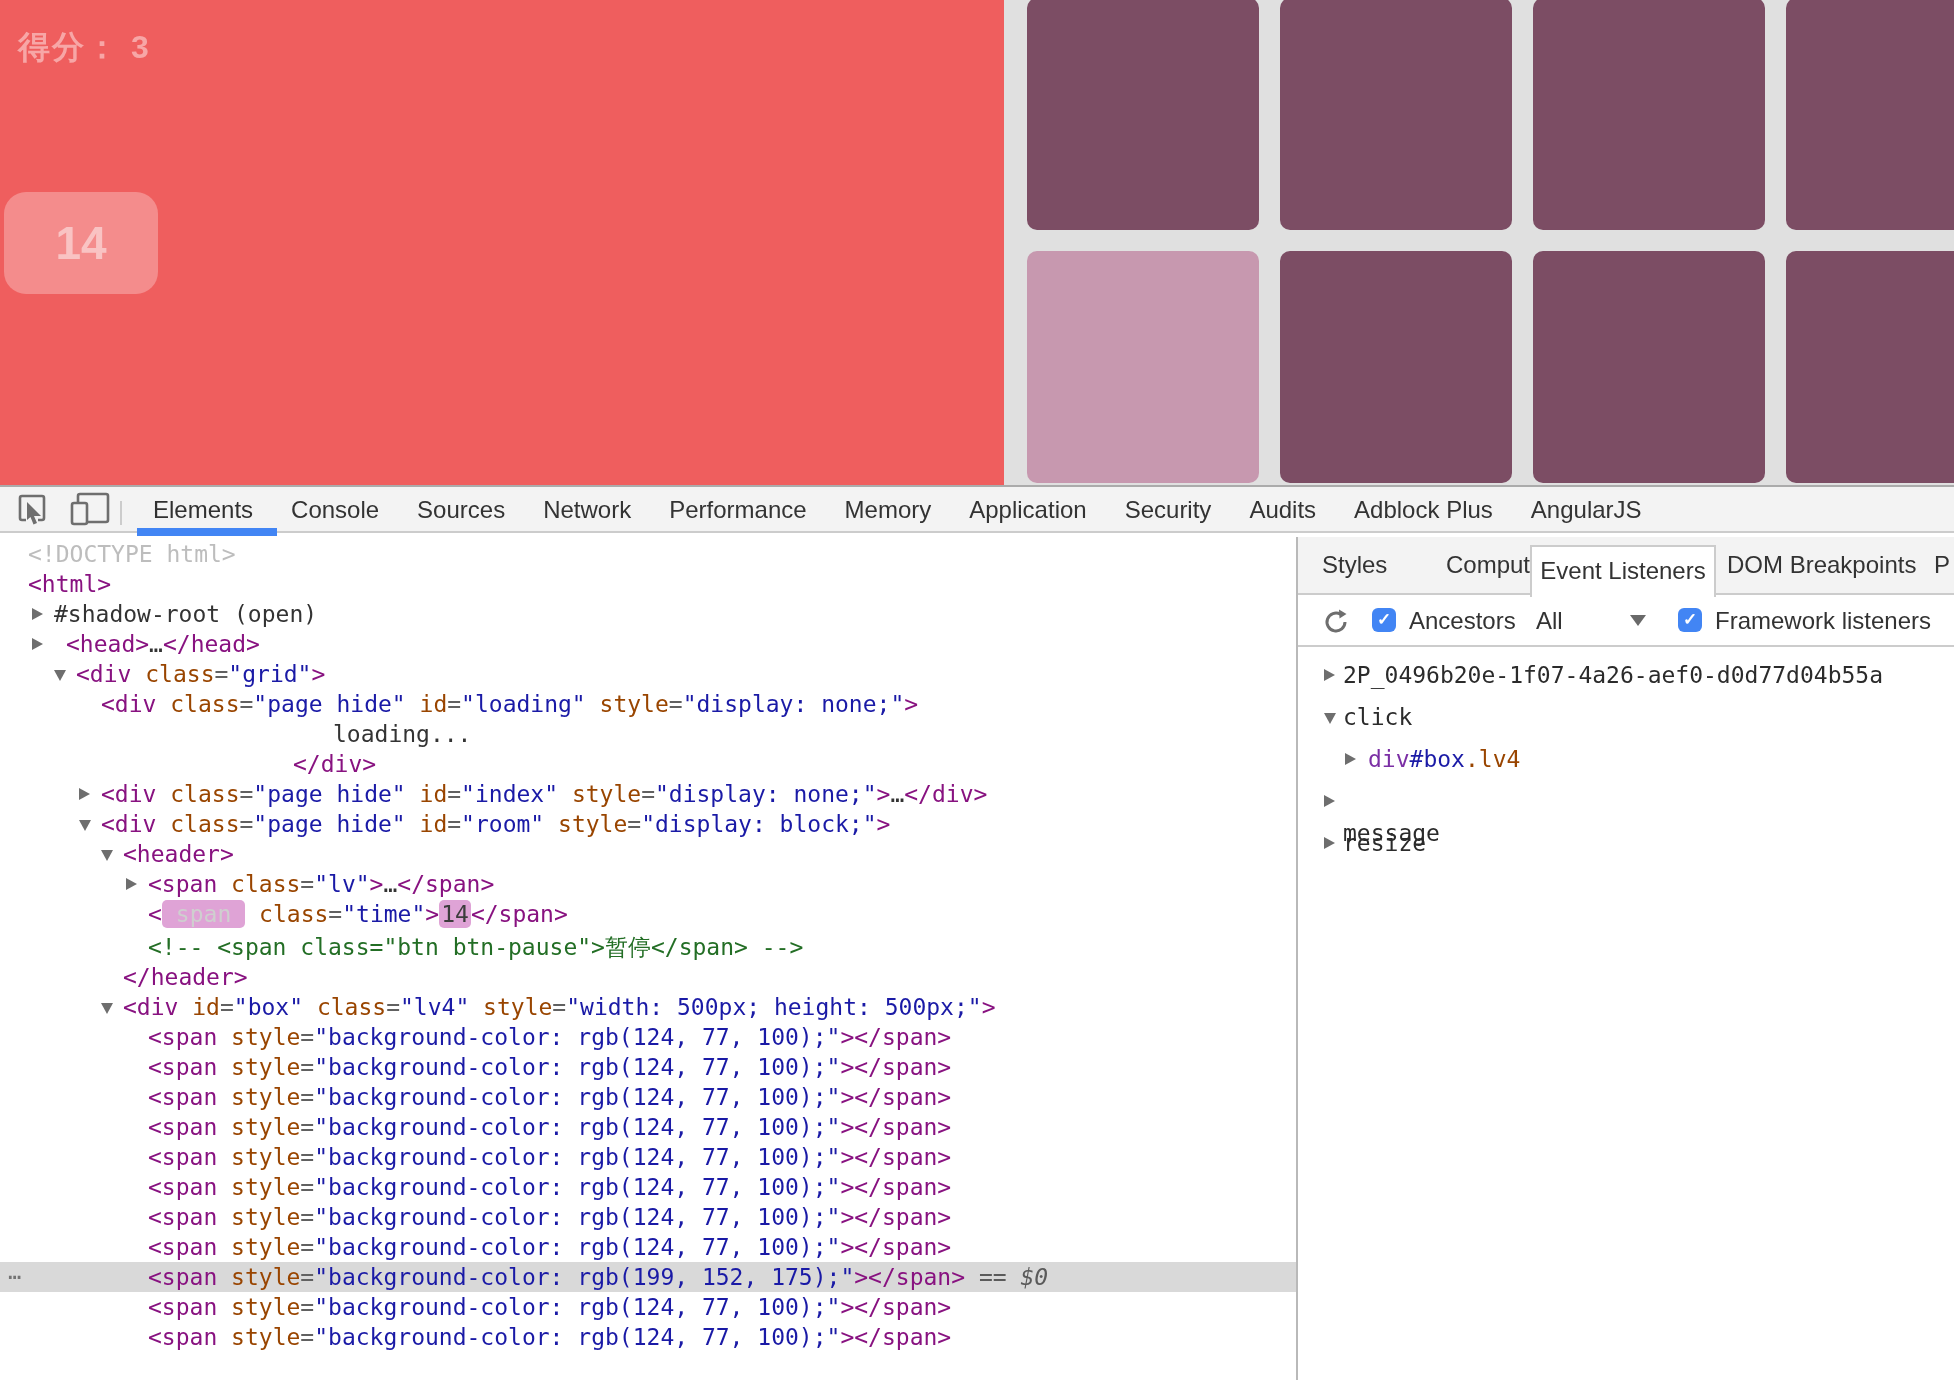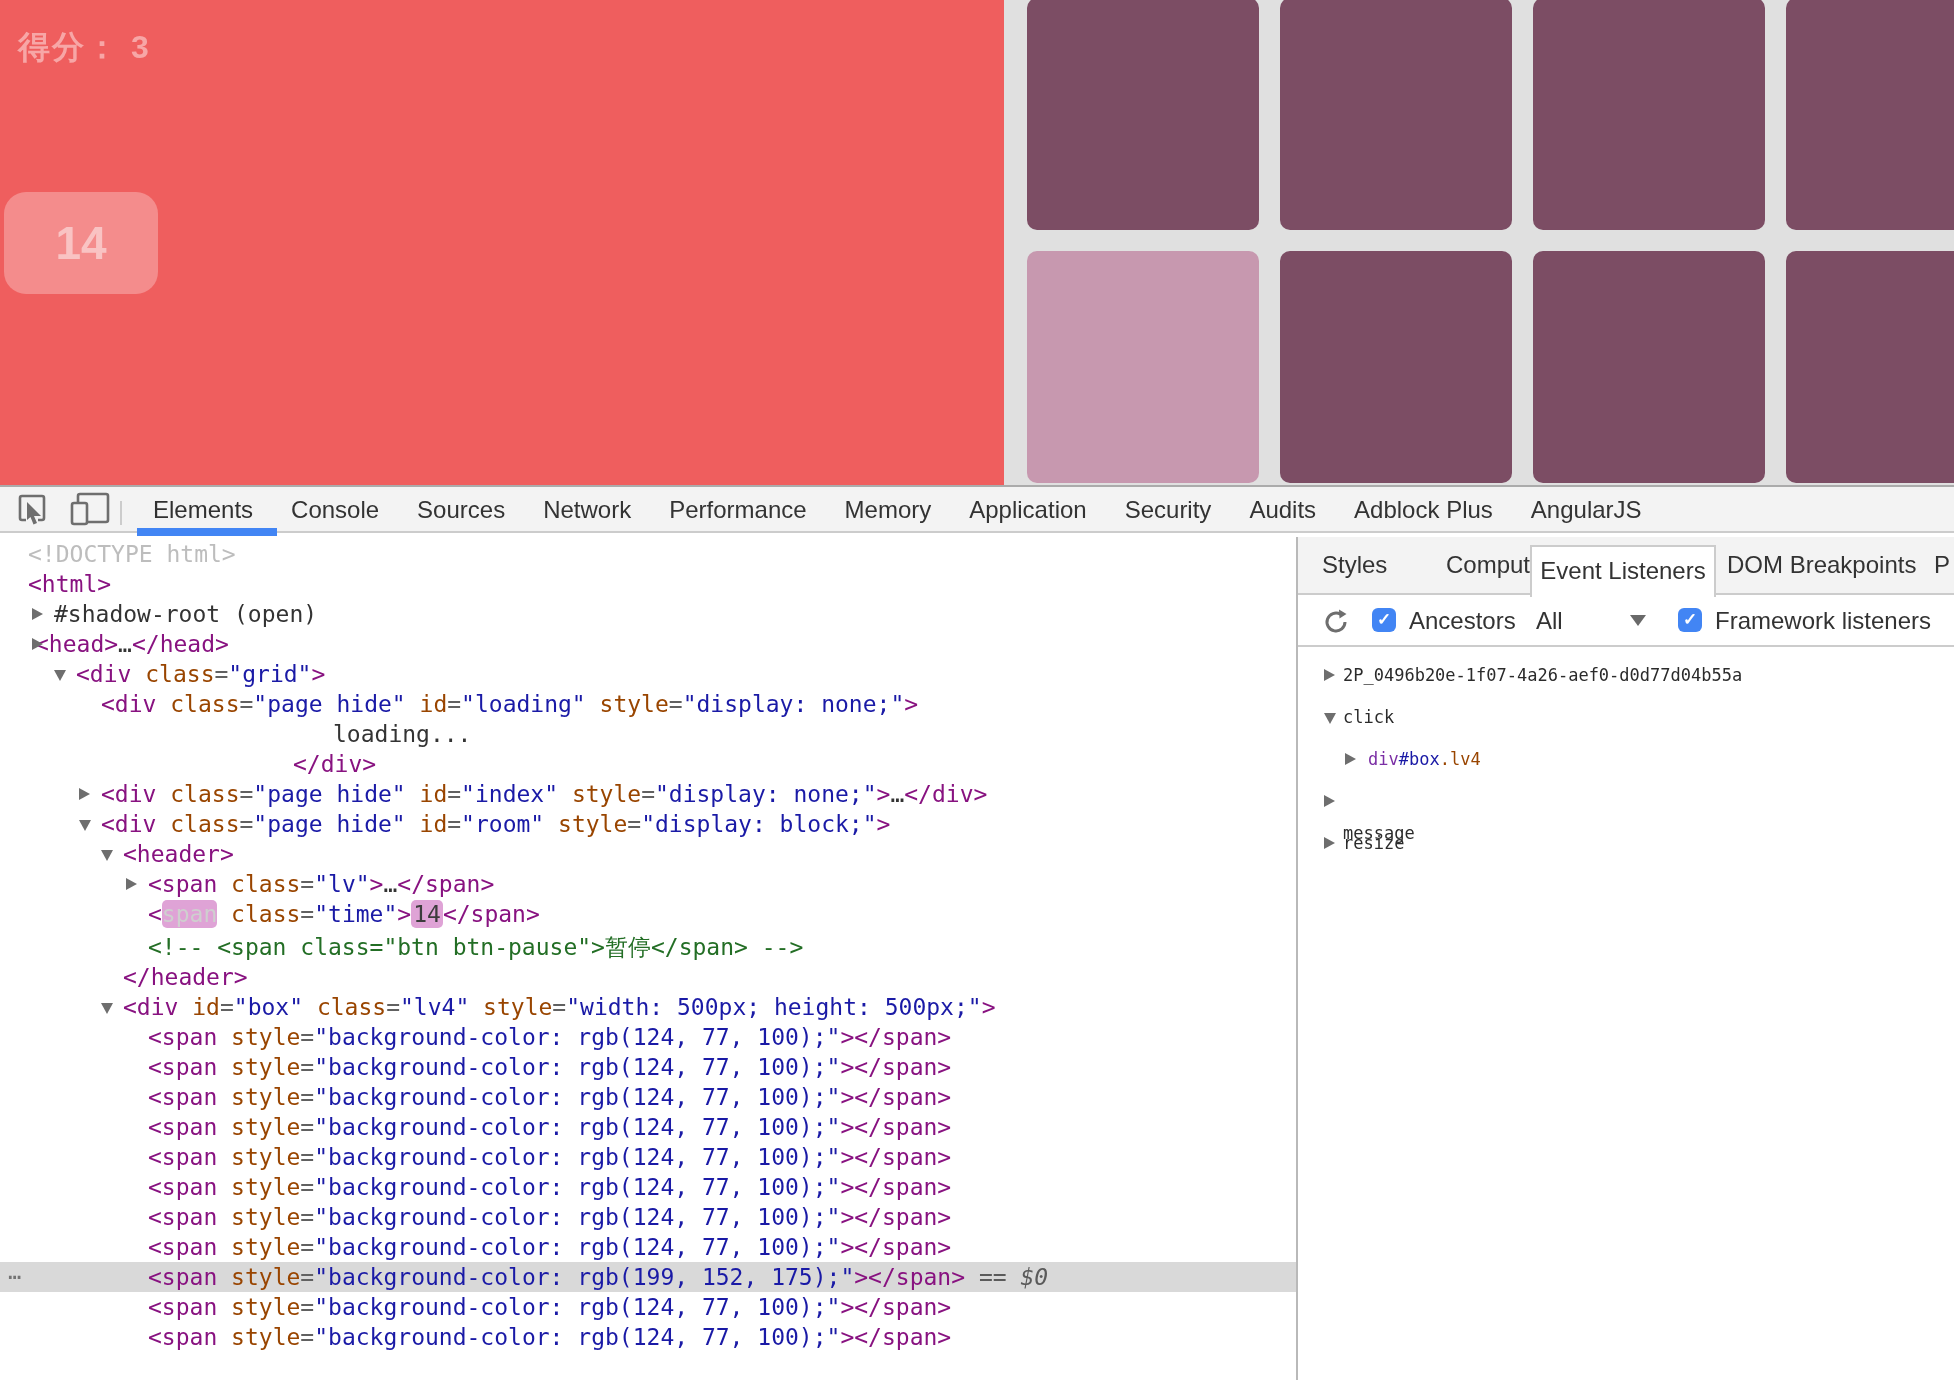--- a/index.html
+++ b/index.html
@@ -46,36 +46,36 @@
   .tri.d { top:11px; border-left:6px solid transparent; border-right:6px solid transparent; border-top:11px solid #6e6e6e; }
   .c-doct { color:#bdbdbd; }
   .c-tag  { color:#881280; }
   .c-attr { color:#994500; }
   .c-eq   { color:#616161; }
   .c-val  { color:#1a1aa6; }
   .c-txt  { color:#333; }
   .c-com  { color:#236e25; }
   .c-ell  { color:#333; }
   .c-eqd  { color:#5a5a5a; font-style:italic; }
-  .c-ftag { color:#cfcfcf; background:#dfa3d6; border-radius:5px; padding:1px 0; }
+  .c-ftag { color:#cfcfcf; background:#dfa3d6; border-radius:5px; padding:1px 14px; }
   .c-fnum { color:#3c3c3c; background:#dfa3d6; border-radius:5px; padding:1px 2px; }
 
   
   .sidebar { position:absolute; left:1296px; top:52px; width:658px; height:843px; border-left:2px solid #b9b9b9; background:#fff; }
   .sb-tabstrip { position:absolute; left:0; top:0; width:656px; height:58px; background:#f3f3f3; border-bottom:2px solid #ccc; }
   .sb-tab { position:absolute; top:0; height:56px; line-height:56px; font-size:24px; color:#333; white-space:nowrap; }
   .sb-tab.active {
     top:8px; height:52px; line-height:48px; background:#fff; z-index:2;
     border:2px solid #ccc; border-bottom:none; text-align:center;
   }
   .sb-toolbar { position:absolute; left:0; top:58px; width:656px; height:52px; background:#fff; border-bottom:2px solid #ccc; }
   .checkbox { position:absolute; width:24px; height:24px; background:#4285f4; border-radius:6px; color:#fff; font-size:17px; font-weight:bold; text-align:center; line-height:24px; }
   .sb-label { position:absolute; font-size:24px; color:#333; white-space:nowrap; }
   .dd-arrow { position:absolute; width:0; height:0; border-left:8px solid transparent; border-right:8px solid transparent; border-top:11px solid #696969; }
-  .sb-listeners { position:absolute; left:0; top:117px; width:656px; font-family:"DejaVu Sans Mono", monospace; font-size:17px; color:#2b2b2b; }
+  .sb-listeners { position:absolute; left:0; top:117px; width:656px; font-family:"DejaVu Sans Mono", monospace; font-size:23px; color:#2b2b2b; }
   .listener-row { position:relative; height:42px; line-height:42px; white-space:pre; }
   .listener-row .tri { top:15px; }
   .listener-row .tri.d { top:17px; }
   .c-seltag { color:#7b2fa5; }
   .c-selid  { color:#1a1aa6; }
   .c-selcls { color:#994500; }
 </style>
 </head>
 <body>
 
@@ -133,21 +133,21 @@
           <div class="dt-tab">Adblock Plus</div>
           <div class="dt-tab">AngularJS</div>
         </div>
       <div class="dt-underline"></div>
     </div>
 
     <div class="elements-pane">
         <div class="row" style="padding-left: 28px;"><span class="c-doct">&lt;!DOCTYPE html&gt;</span></div>
         <div class="row" style="padding-left: 28px;"><span class="c-tag">&lt;html&gt;</span></div>
         <div class="row" style="padding-left: 54px;"><span class="tri r" style="left: 32px;"></span><span class="c-txt">#shadow-root (open)</span></div>
-        <div class="row" style="padding-left: 35px;"><span class="tri r" style="left: 32px;"></span><span class="c-tag">&lt;head&gt;</span><span class="c-ell">…</span><span class="c-tag">&lt;/head&gt;</span></div>
+        <div class="row" style="padding-left: 66px;"><span class="tri r" style="left: 32px;"></span><span class="c-tag">&lt;head&gt;</span><span class="c-ell">…</span><span class="c-tag">&lt;/head&gt;</span></div>
         <div class="row" style="padding-left: 76px;"><span class="tri d" style="left: 54px;"></span><span class="c-tag">&lt;div </span><span class="c-attr">class</span><span class="c-eq">=</span><span class="c-val">"grid"</span><span class="c-tag">&gt;</span></div>
         <div class="row" style="padding-left: 101px;"><span class="c-tag">&lt;div </span><span class="c-attr">class</span><span class="c-eq">=</span><span class="c-val">"page hide"</span><span class="c-attr"> id</span><span class="c-eq">=</span><span class="c-val">"loading"</span><span class="c-attr"> style</span><span class="c-eq">=</span><span class="c-val">"display: none;"</span><span class="c-tag">&gt;</span></div>
         <div class="row" style="padding-left: 333px;"><span class="c-txt">loading...</span></div>
         <div class="row" style="padding-left: 293px;"><span class="c-tag">&lt;/div&gt;</span></div>
         <div class="row" style="padding-left: 101px;"><span class="tri r" style="left: 79px;"></span><span class="c-tag">&lt;div </span><span class="c-attr">class</span><span class="c-eq">=</span><span class="c-val">"page hide"</span><span class="c-attr"> id</span><span class="c-eq">=</span><span class="c-val">"index"</span><span class="c-attr"> style</span><span class="c-eq">=</span><span class="c-val">"display: none;"</span><span class="c-tag">&gt;</span><span class="c-ell">…</span><span class="c-tag">&lt;/div&gt;</span></div>
         <div class="row" style="padding-left: 101px;"><span class="tri d" style="left: 79px;"></span><span class="c-tag">&lt;div </span><span class="c-attr">class</span><span class="c-eq">=</span><span class="c-val">"page hide"</span><span class="c-attr"> id</span><span class="c-eq">=</span><span class="c-val">"room"</span><span class="c-attr"> style</span><span class="c-eq">=</span><span class="c-val">"display: block;"</span><span class="c-tag">&gt;</span></div>
         <div class="row" style="padding-left: 123px;"><span class="tri d" style="left: 101px;"></span><span class="c-tag">&lt;header&gt;</span></div>
         <div class="row" style="padding-left: 148px;"><span class="tri r" style="left: 126px;"></span><span class="c-tag">&lt;span </span><span class="c-attr">class</span><span class="c-eq">=</span><span class="c-val">"lv"</span><span class="c-tag">&gt;</span><span class="c-ell">…</span><span class="c-tag">&lt;/span&gt;</span></div>
         <div class="row" style="padding-left: 148px;"><span class="c-tag">&lt;</span><span class="c-ftag">span</span><span class="c-txt"> </span><span class="c-attr">class</span><span class="c-eq">=</span><span class="c-val">"time"</span><span class="c-tag">&gt;</span><span class="c-fnum">14</span><span class="c-tag">&lt;/span&gt;</span></div>
         <div class="row gap" style="padding-left: 148px;"><span class="c-com">&lt;!-- &lt;span class="btn btn-pause"&gt;暂停&lt;/span&gt; --&gt;</span></div>

